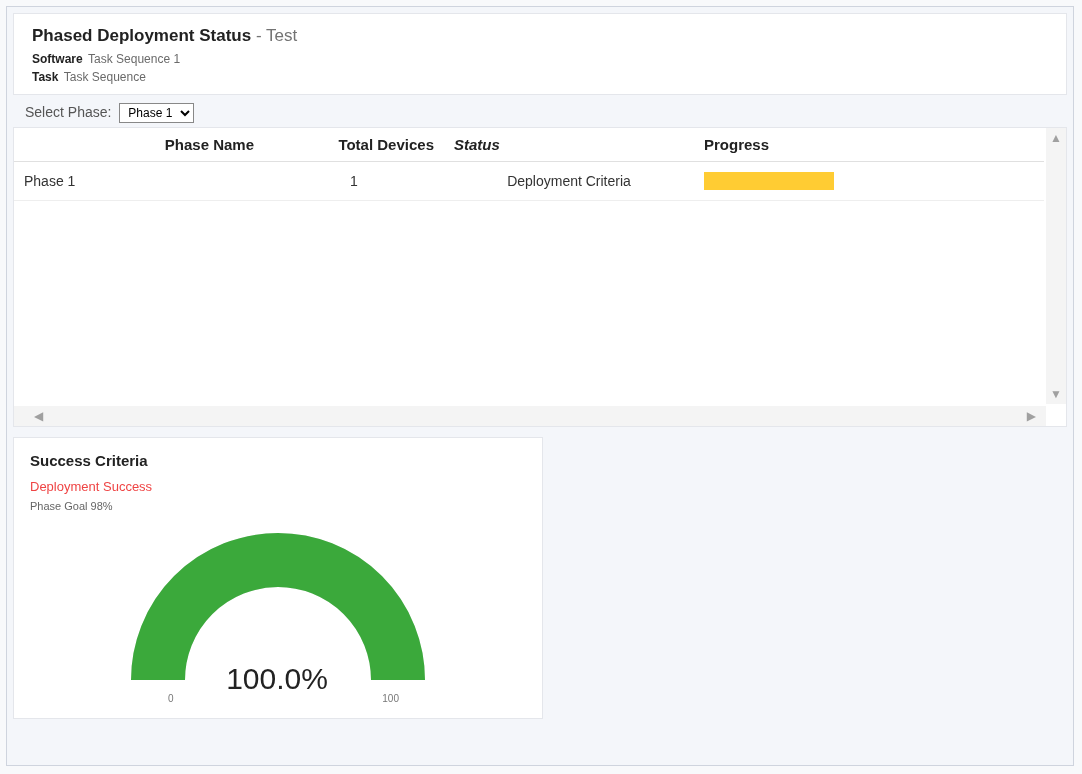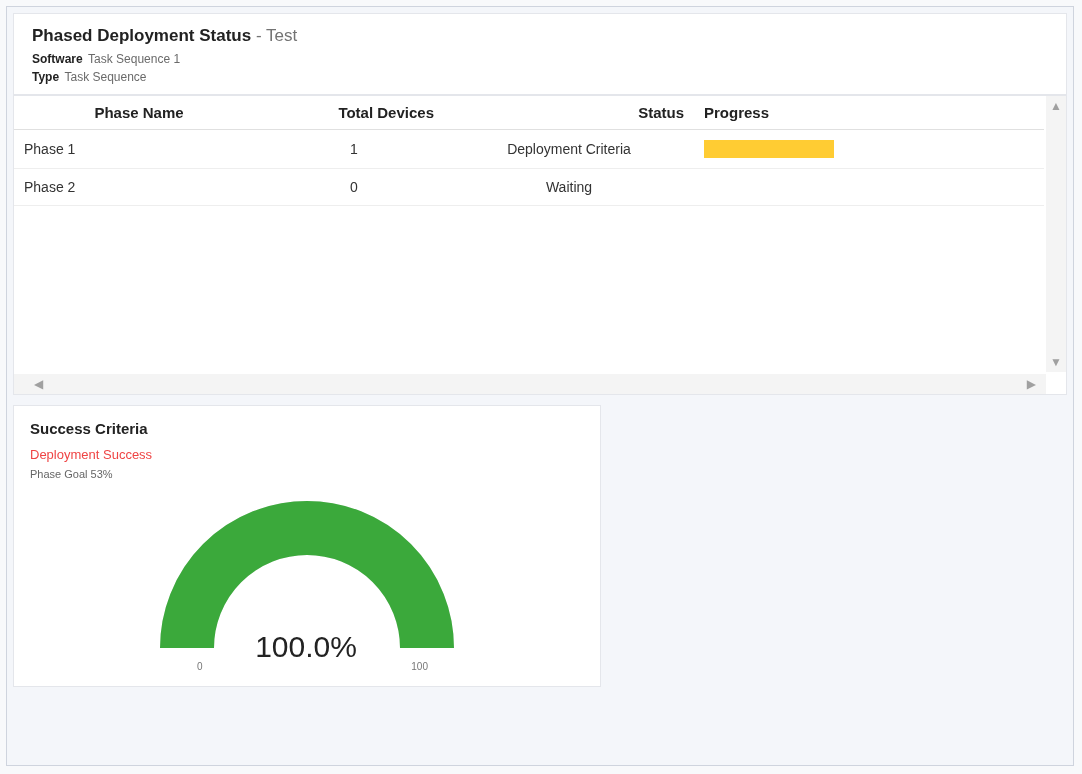--- a/index.html
+++ b/index.html
@@ -45,29 +45,29 @@
     border: 1px solid #e4e6eb;
     height: 300px;
     position: relative;
     overflow: hidden;
   }
   table.phases {
     width: calc(100% - 22px);
     border-collapse: collapse;
   }
   table.phases th {
-    text-align: center;
+    text-align: right;
     font-weight: 700;
     font-size: 15px;
     padding: 8px 10px;
     border-bottom: 1px solid #e0e0e0;
   }
   table.phases th.col-name { width: 250px; }
   table.phases th.col-total { text-align: right; width: 180px; }
-  table.phases th.col-status { text-align: right; width: 250px; }
+  table.phases th.col-status { text-align: left; width: 250px; font-style: italic; }
   table.phases th.col-progress { text-align: left; }
   table.phases td {
     font-size: 14px;
     padding: 10px 10px;
     border-bottom: 1px solid #eee;
     color: #333;
   }
   table.phases td.center { text-align: center; }
   .progress-bar {
     width: 130px;
@@ -96,21 +96,21 @@
     padding: 0 10px 0 20px;
   }
   .scroll-arrow {
     color: #a0a0a0;
     font-size: 12px;
     line-height: 1;
     user-select: none;
   }
   .success-card {
     margin-top: 10px;
-    width: 588px;
+    width: 530px;
     background: #fff;
     border: 1px solid #e4e6eb;
     padding: 14px 16px 28px 16px;
   }
   .sc-title { font-weight: 700; font-size: 15px; }
   .sc-sub { font-size: 13px; color: #ef4444; margin-top: 10px; }
   .sc-goal { font-size: 11px; color: #666; margin-top: 6px; }
   .gauge-wrap {
     margin-top: 18px;
     display: flex;
@@ -146,67 +146,65 @@
 
   <div class="header-card">
     <div class="title-line">
       <span class="title-bold">Phased Deployment Status</span><span class="title-suffix"> - Test</span>
     </div>
     <div class="meta-row">
       <span class="meta-label">Software</span>
       <span class="meta-value">Task Sequence 1</span>
     </div>
     <div class="meta-row">
-      <span class="meta-label">Type</span>
+      <span class="meta-label">Task</span>
       <span class="meta-value">Task Sequence</span>
     </div>
   </div>
 
+  <div class="select-row">
+    <span>Select Phase:</span>
+    <select class="phase-select" id="phase-select"><option>Phase 1</option><option>Phase 2</option></select>
+  </div>
 
   <div class="table-wrap">
     <table class="phases">
       <thead>
         <tr>
           <th class="col-name">Phase Name</th>
           <th class="col-total">Total Devices</th>
           <th class="col-status">Status</th>
           <th class="col-progress">Progress</th>
         </tr>
       </thead>
       <tbody id="phase-tbody">
           <tr>
             <td>Phase 1</td>
             <td class="center">1</td>
             <td class="center">Deployment Criteria</td>
             <td>
               <div class="progress-bar" style="background: rgb(255, 204, 51);"></div>
             </td>
           </tr>
-          <tr>
-            <td>Phase 2</td>
-            <td class="center">0</td>
-            <td class="center">Waiting</td>
-            <td></td>
-          </tr>
         </tbody>
     </table>
     <div class="vscroll">
       <span class="scroll-arrow">▲</span>
       <span class="scroll-arrow">▼</span>
     </div>
     <div class="hscroll">
       <span class="scroll-arrow">◀</span>
       <span class="scroll-arrow">▶</span>
     </div>
   </div>
 
   <div class="success-card">
     <div class="sc-title">Success Criteria</div>
     <div class="sc-sub">Deployment Success</div>
-    <div class="sc-goal">Phase Goal 53%</div>
+    <div class="sc-goal">Phase Goal 98%</div>
     <div class="gauge-wrap">
       <div class="gauge">
         <svg viewBox="0 0 300 160">
           <path d="M 30 150 A 120 120 0 0 1 270 150" fill="none" stroke="#e8e8e8" stroke-width="54" stroke-linecap="butt"></path>
           <path id="gauge-arc" d="M 30.0 150.0 A 120 120 0 1 1 270.0 150.0" fill="none" stroke="#3ba93b" stroke-width="54" stroke-linecap="butt"></path>
         </svg>
         <div class="gauge-label left">0</div>
         <div class="gauge-label right">100</div>
         <div class="gauge-value">100.0%</div>
       </div>

